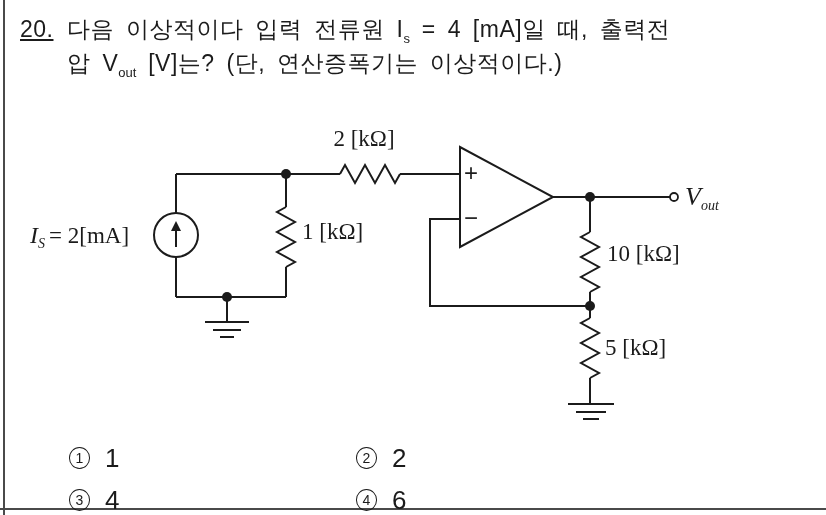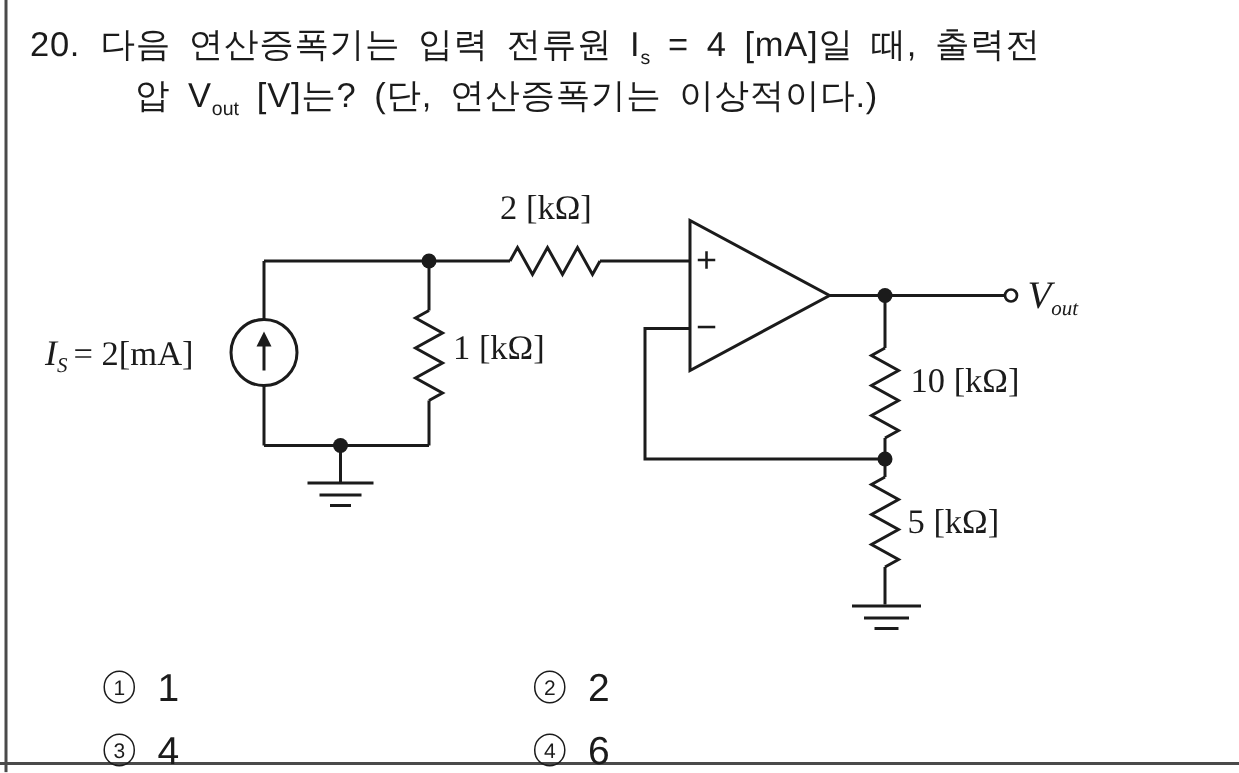--- a/index.html
+++ b/index.html
@@ -9,23 +9,23 @@
     background:#ffffff;
     font-family:"Liberation Sans","DejaVu Sans",sans-serif;
     color:#1b1b1b;
     overflow:hidden;
   }
   .left-border{position:absolute;left:3px;top:0;width:2px;height:515px;background:#4a4a4a;}
   .bottom-border{position:absolute;left:0;top:508px;width:826px;height:2px;background:#4a4a4a;}
 
   .question{position:absolute;left:20px;top:12px;width:760px;font-size:23px;line-height:34px;letter-spacing:0.5px;word-spacing:5px;}
   .q-row{white-space:nowrap;}
-  .q-num{display:inline-block;width:47px;}
+  .q-num{display:inline-block;width:47px;text-decoration:underline;}
   .question sub{font-size:13px;letter-spacing:0;line-height:0;}
-  .q-line2{margin-left:70px;white-space:nowrap;}
+  .q-line2{margin-left:47px;white-space:nowrap;}
 
   .circuit-svg{position:absolute;left:0;top:0;width:826px;height:460px;}
 
   .choice{position:absolute;display:flex;align-items:center;gap:15px;}
   .choice-1{left:69px;top:445px;}
   .choice-2{left:356px;top:445px;}
   .choice-3{left:69px;top:487px;}
   .choice-4{left:356px;top:487px;}
   .marker{
     display:flex;align-items:center;justify-content:center;
@@ -36,21 +36,21 @@
 </style>
 </head>
 <body>
 
 <div class="page">
   <div class="left-border"></div>
   <div class="bottom-border"></div>
 
   <div class="question">
     <div class="q-row">
-      <span class="q-num">20.</span><span class="q-text"><span>다음 연산증폭기는 입력 전류원 I</span><sub>s</sub><span> = 4 [mA]일 때, 출력전</span></span>
+      <span class="q-num">20.</span><span class="q-text"><span>다음 이상적이다 입력 전류원 I</span><sub>s</sub><span> = 4 [mA]일 때, 출력전</span></span>
     </div>
     <div class="q-line2"><span>압 V</span><sub>out</sub><span> [V]는? (단, 연산증폭기는 이상적이다.)</span></div>
   </div>
 
   <svg class="circuit-svg" viewBox="0 0 826 460" fill="none" stroke-linecap="butt">
     <g stroke="#1b1b1b" stroke-width="2">
 
       <path d="M176 174 H340"></path>
       <path d="M340 174 l5 -9 l10 18 l10 -18 l10 18 l10 -18 l10 18 l5 -9"></path>
       <path d="M400 174 H460"></path>

